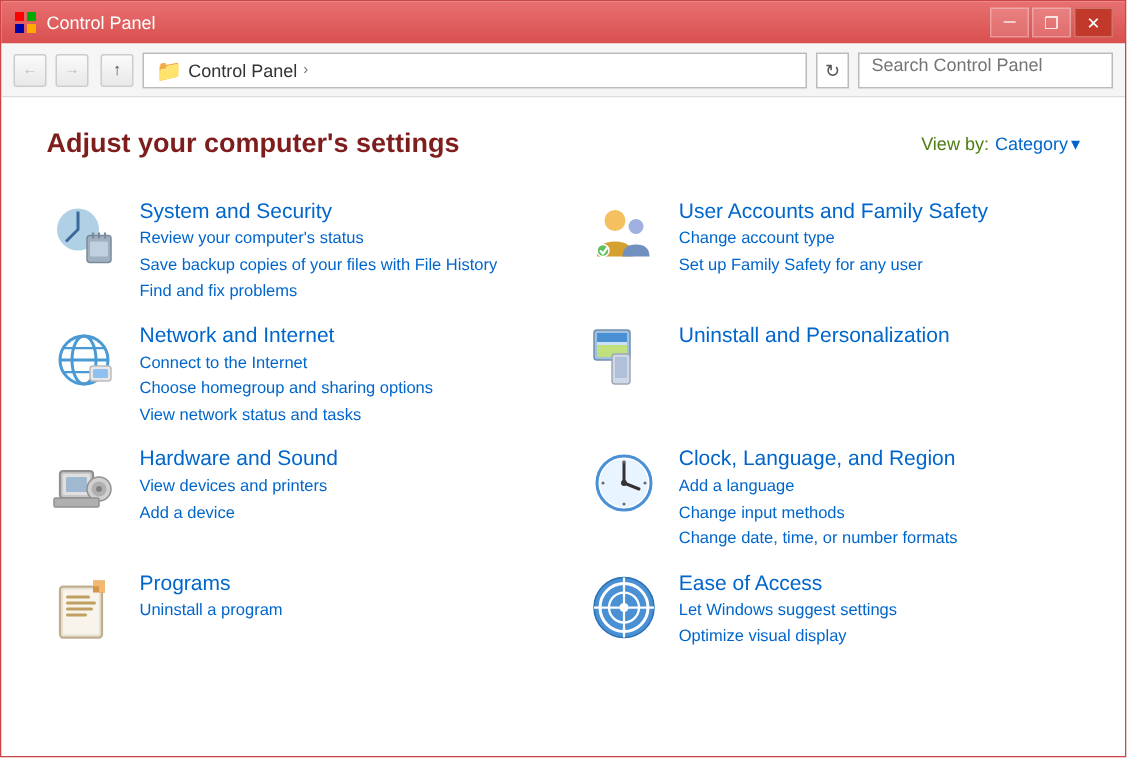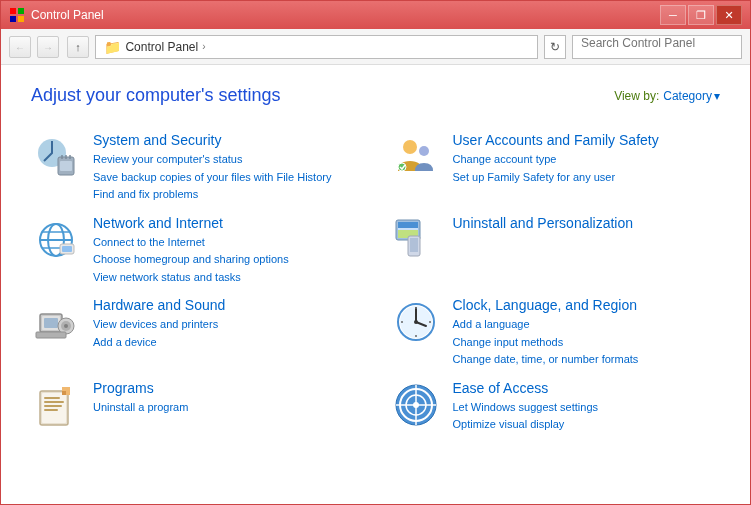--- a/index.html
+++ b/index.html
@@ -183,22 +183,22 @@
 
     .page-header {
       display: flex;
       justify-content: space-between;
       align-items: center;
       margin-bottom: 20px;
     }
 
     .page-title {
       font-size: 18px;
-      font-weight: 400;
-      color: #1d4ed8;
+      font-weight: 700;
+      color: #7f1d1d;
     }
 
     .view-by {
       display: flex;
       align-items: center;
       gap: 4px;
       font-size: 12px;
       color: #333;
     }
 

